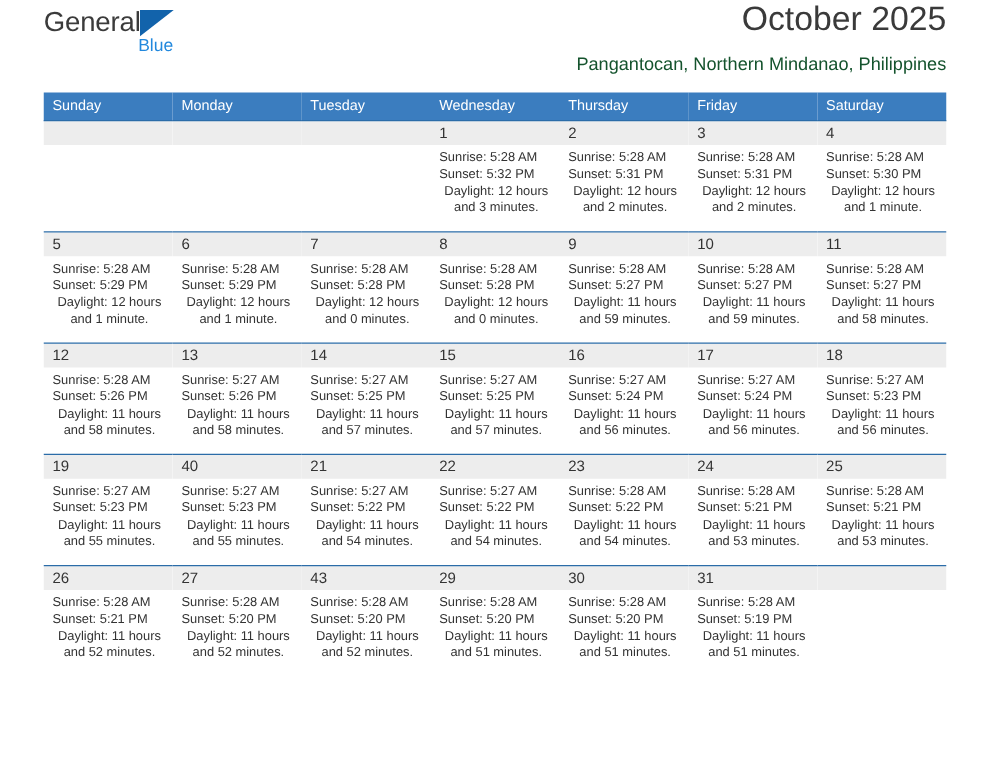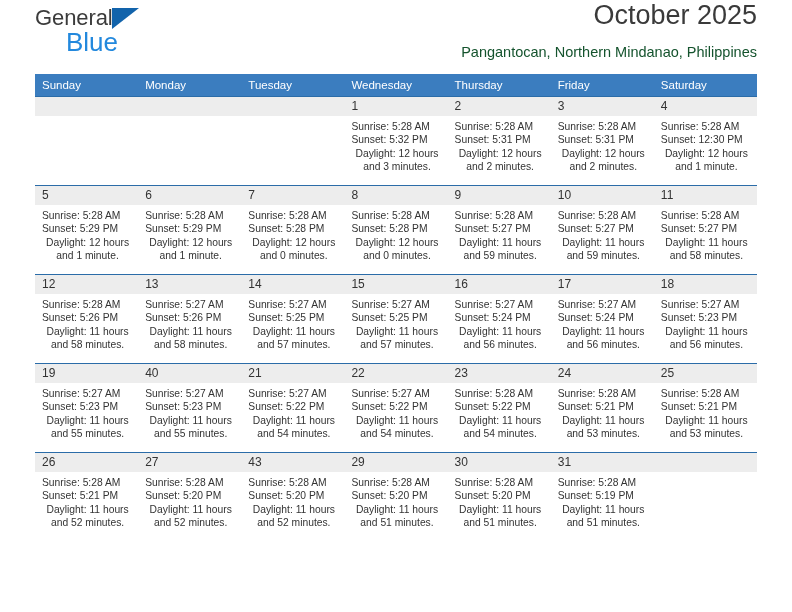--- a/index.html
+++ b/index.html
@@ -38,25 +38,26 @@
   }
   .brand-tri {
     display: inline-block;
     width: 0; height: 0;
     border-left: 27px solid #1263ab;
     border-bottom: 21px solid transparent;
     vertical-align: -4px;
     margin-left: -1px;
   }
   .brand-row2 {
-    font-size: 26px;
+    font-size: 14px;
     color: #2288dd;
     margin-top: 0px;
     margin-left: 31px;
     line-height: 1.05;
+    text-align: right;
   }
   .title {
     position: absolute;
     right: 0; top: 0;
     font-size: 27px;
     color: #3a3a3a;
     font-weight: 400;
     white-space: nowrap;
   }
   .subtitle {
@@ -171,21 +172,21 @@
             <div class="info">
               <div>Sunrise: 5:28 AM</div>
               <div>Sunset: 5:31 PM</div>
               <div class="wrap">Daylight: 12 hours and 2 minutes.</div>
             </div>
           </td>
           <td>
             <span class="daynum">4</span>
             <div class="info">
               <div>Sunrise: 5:28 AM</div>
-              <div>Sunset: 12:30 PM</div>
+              <div>Sunset: 5:30 PM</div>
               <div class="wrap">Daylight: 12 hours and 1 minute.</div>
             </div>
           </td>
         </tr>
         <tr>
           <td>
             <span class="daynum">5</span>
             <div class="info">
               <div>Sunrise: 5:28 AM</div>
               <div>Sunset: 5:29 PM</div>

